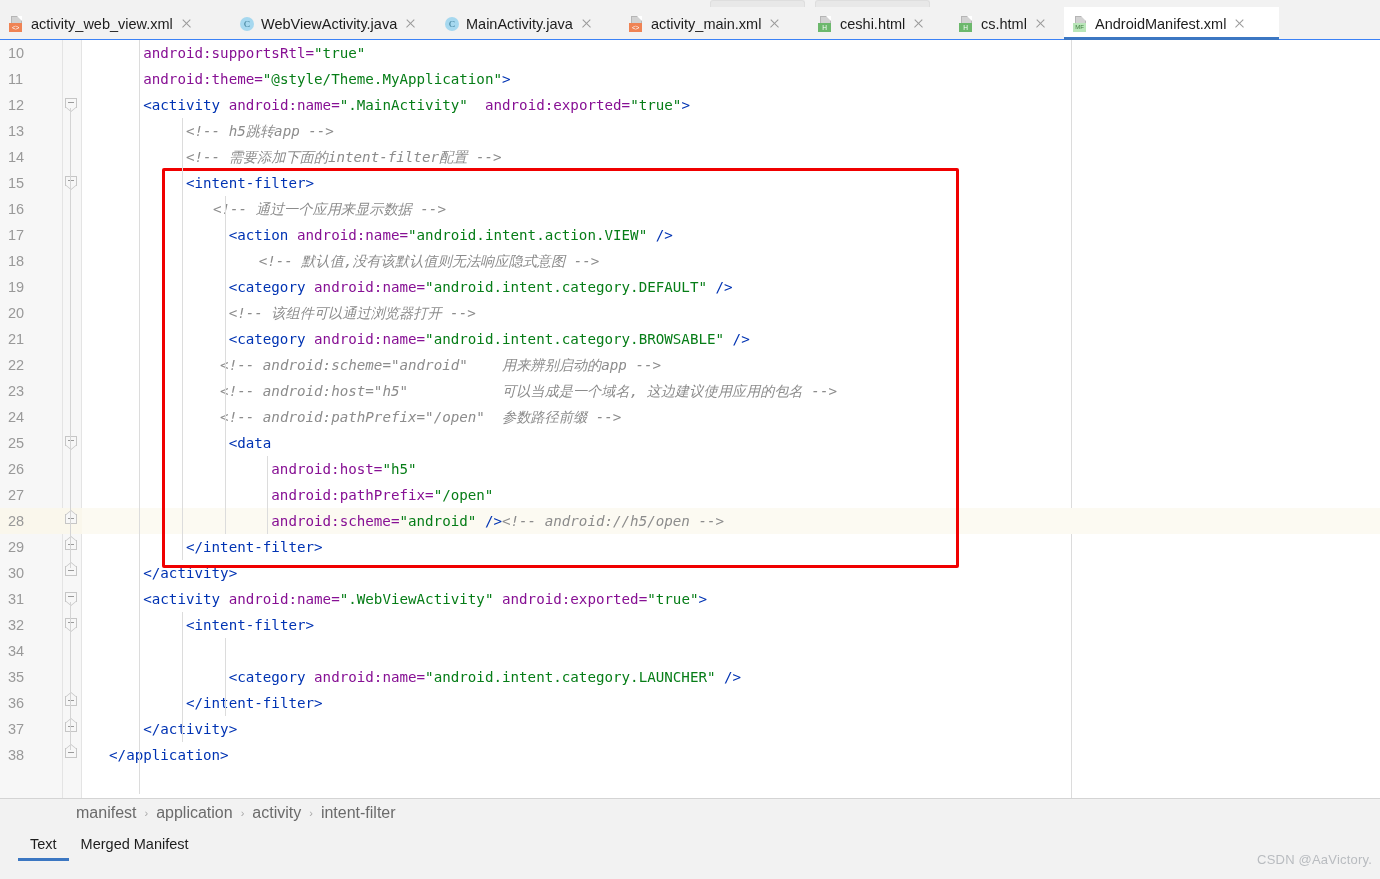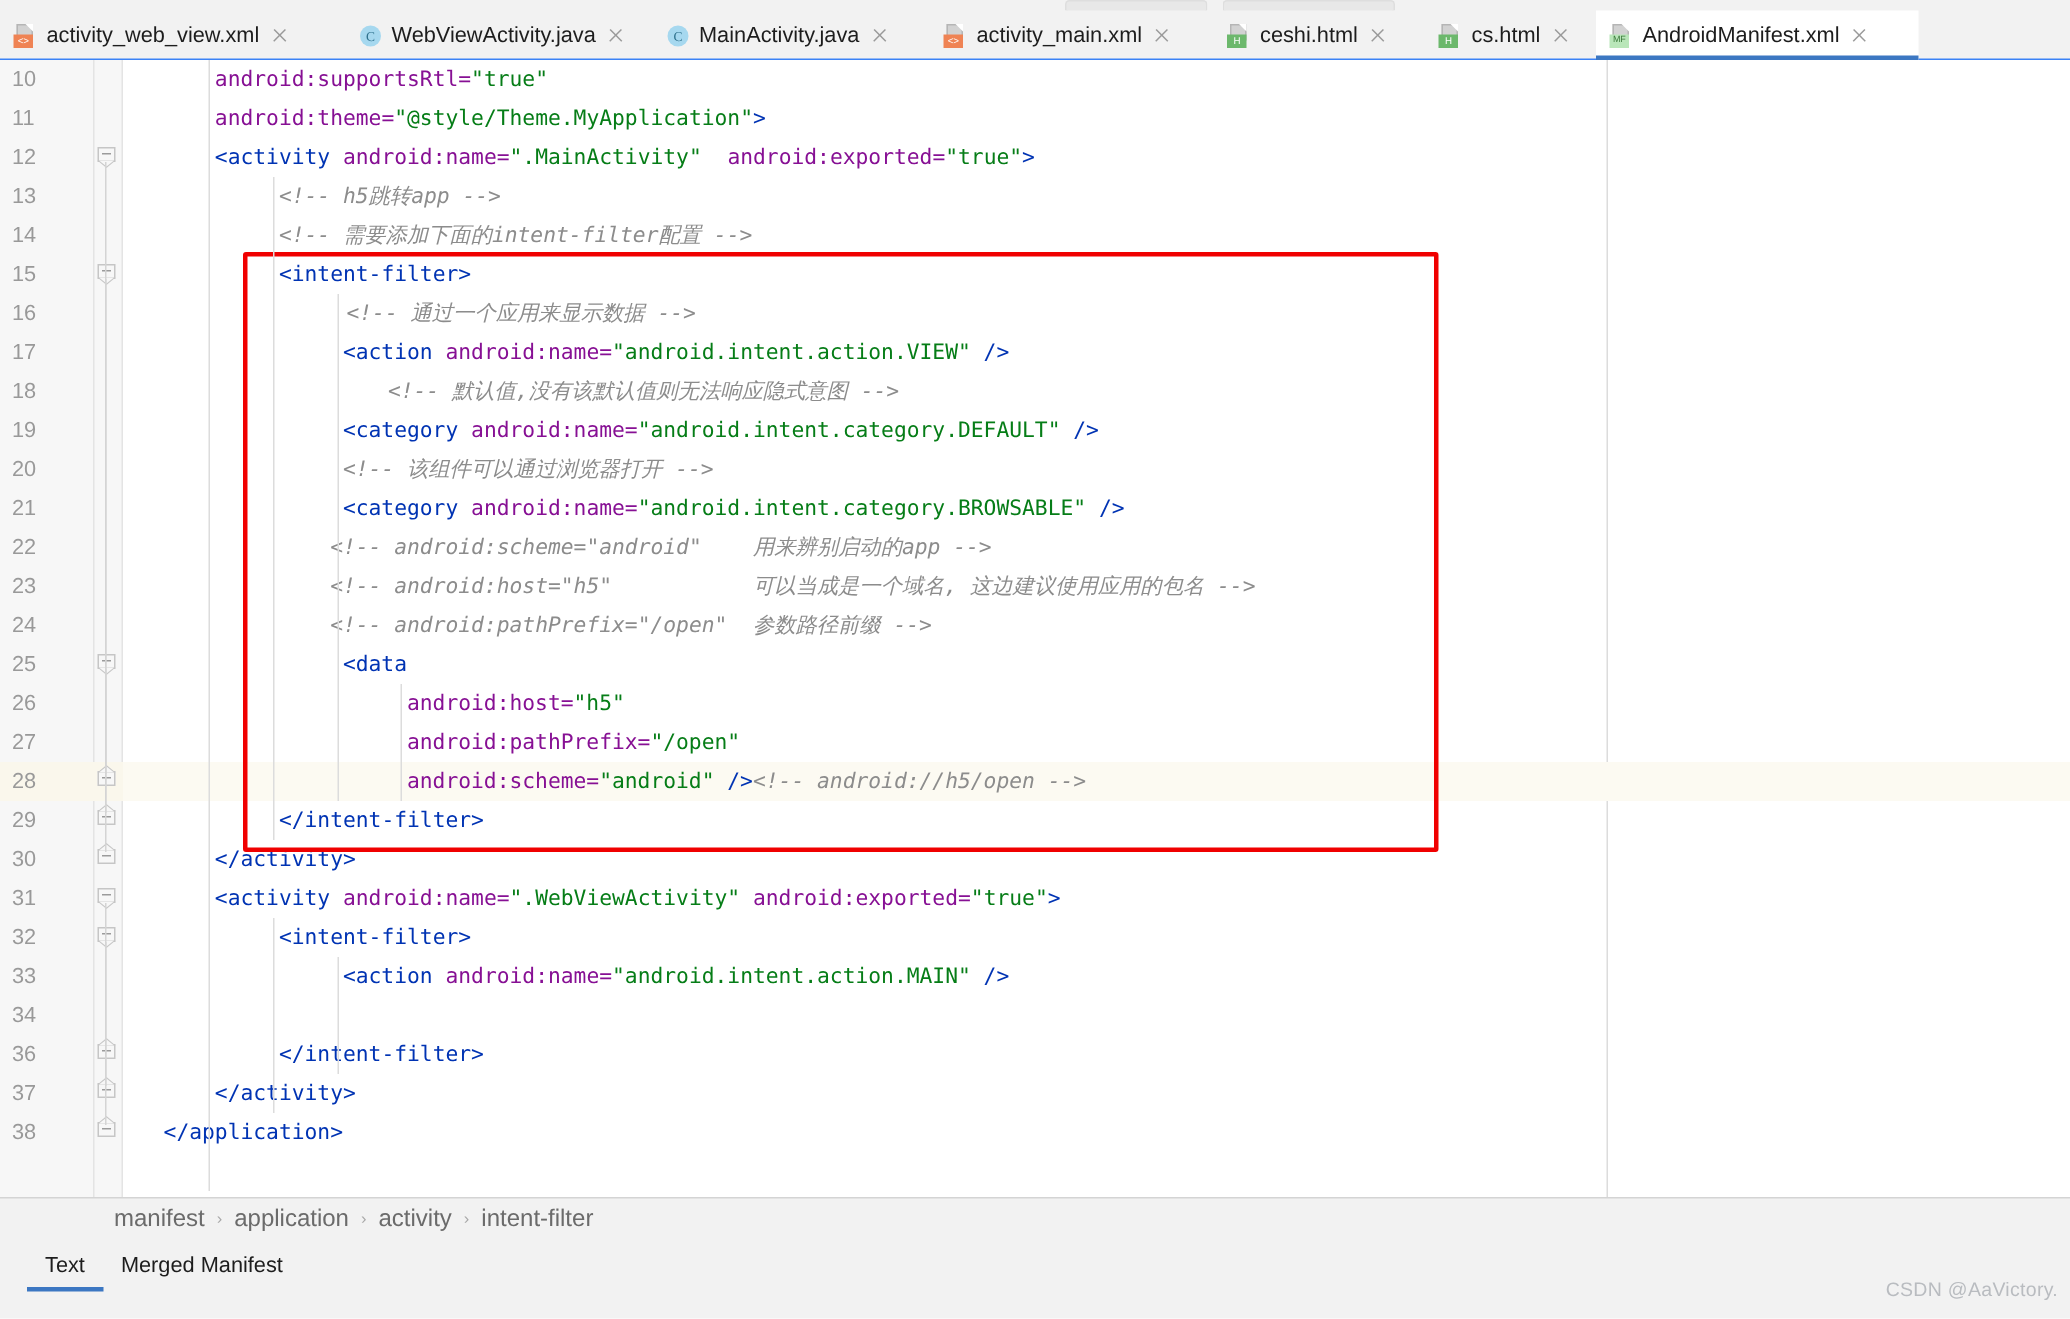--- a/index.html
+++ b/index.html
@@ -459,39 +459,39 @@
 
   <div class="vguide-right"></div>
 
   <div class="code-rows" id="code-rows">
       <div class="row"><div class="lineno">10</div><div class="code" style="left: 143.24px;"><span class="t-attr">android:supportsRtl=</span><span class="t-str">"true"</span></div></div>
       <div class="row"><div class="lineno">11</div><div class="code" style="left: 143.24px;"><span class="t-attr">android:theme=</span><span class="t-str">"@style/Theme.MyApplication"</span><span class="t-tag">&gt;</span></div></div>
       <div class="row"><div class="lineno">12</div><div class="code" style="left: 143.24px;"><span class="t-tag">&lt;activity</span><span class="t-punc"> </span><span class="t-attr">android:name=</span><span class="t-str">".MainActivity"</span><span class="t-punc">  </span><span class="t-attr">android:exported=</span><span class="t-str">"true"</span><span class="t-tag">&gt;</span></div><div class="fold"><span class="box"></span><span class="minus"></span><span class="tip"></span></div></div>
       <div class="row"><div class="lineno">13</div><div class="code" style="left: 185.94px;"><span class="t-cmt">&lt;!-- h5跳转app --&gt;</span></div></div>
       <div class="row"><div class="lineno">14</div><div class="code" style="left: 185.94px;"><span class="t-cmt">&lt;!-- 需要添加下面的intent-filter配置 --&gt;</span></div></div>
       <div class="row"><div class="lineno">15</div><div class="code" style="left: 185.94px;"><span class="t-tag">&lt;intent-filter&gt;</span></div><div class="fold"><span class="box"></span><span class="minus"></span><span class="tip"></span></div></div>
-      <div class="row"><div class="lineno">16</div><div class="code" style="left: 231px;"><span class="t-cmt">&lt;!-- 通过一个应用来显示数据 --&gt;</span></div></div>
+      <div class="row"><div class="lineno">16</div><div class="code" style="left: 213px;"><span class="t-cmt">&lt;!-- 通过一个应用来显示数据 --&gt;</span></div></div>
       <div class="row"><div class="lineno">17</div><div class="code" style="left: 228.64px;"><span class="t-tag">&lt;action</span><span class="t-punc"> </span><span class="t-attr">android:name=</span><span class="t-str">"android.intent.action.VIEW"</span><span class="t-punc"> </span><span class="t-tag">/&gt;</span></div></div>
       <div class="row"><div class="lineno">18</div><div class="code" style="left: 228.64px; margin-left: 30px;"><span class="t-cmt">&lt;!-- 默认值,没有该默认值则无法响应隐式意图 --&gt;</span></div></div>
       <div class="row"><div class="lineno">19</div><div class="code" style="left: 228.64px;"><span class="t-tag">&lt;category</span><span class="t-punc"> </span><span class="t-attr">android:name=</span><span class="t-str">"android.intent.category.DEFAULT"</span><span class="t-punc"> </span><span class="t-tag">/&gt;</span></div></div>
       <div class="row"><div class="lineno">20</div><div class="code" style="left: 228.64px;"><span class="t-cmt">&lt;!-- 该组件可以通过浏览器打开 --&gt;</span></div></div>
       <div class="row"><div class="lineno">21</div><div class="code" style="left: 228.64px;"><span class="t-tag">&lt;category</span><span class="t-punc"> </span><span class="t-attr">android:name=</span><span class="t-str">"android.intent.category.BROWSABLE"</span><span class="t-punc"> </span><span class="t-tag">/&gt;</span></div></div>
       <div class="row"><div class="lineno">22</div><div class="code" style="left: 220.1px;"><span class="t-cmt">&lt;!-- android:scheme="android"    用来辨别启动的app --&gt;</span></div></div>
       <div class="row"><div class="lineno">23</div><div class="code" style="left: 220.1px;"><span class="t-cmt">&lt;!-- android:host="h5"           可以当成是一个域名, 这边建议使用应用的包名 --&gt;</span></div></div>
       <div class="row"><div class="lineno">24</div><div class="code" style="left: 220.1px;"><span class="t-cmt">&lt;!-- android:pathPrefix="/open"  参数路径前缀 --&gt;</span></div></div>
       <div class="row"><div class="lineno">25</div><div class="code" style="left: 228.64px;"><span class="t-tag">&lt;data</span></div><div class="fold"><span class="box"></span><span class="minus"></span><span class="tip"></span></div></div>
       <div class="row"><div class="lineno">26</div><div class="code" style="left: 271.34px;"><span class="t-attr">android:host=</span><span class="t-str">"h5"</span></div></div>
       <div class="row"><div class="lineno">27</div><div class="code" style="left: 271.34px;"><span class="t-attr">android:pathPrefix=</span><span class="t-str">"/open"</span></div></div>
       <div class="row cur"><div class="gut-bg"></div><div class="ln-bg"></div><div class="lineno">28</div><div class="code" style="left: 271.34px;"><span class="t-attr">android:scheme=</span><span class="t-str">"android"</span><span class="t-punc"> </span><span class="t-tag">/&gt;</span><span class="t-cmt">&lt;!-- android://h5/open --&gt;</span></div><div class="fold up"><span class="box"></span><span class="minus"></span><span class="tip"></span></div></div>
       <div class="row"><div class="lineno">29</div><div class="code" style="left: 185.94px;"><span class="t-tag">&lt;/intent-filter&gt;</span></div><div class="fold up"><span class="box"></span><span class="minus"></span><span class="tip"></span></div></div>
       <div class="row"><div class="lineno">30</div><div class="code" style="left: 143.24px;"><span class="t-tag">&lt;/activity&gt;</span></div><div class="fold up"><span class="box"></span><span class="minus"></span><span class="tip"></span></div></div>
       <div class="row"><div class="lineno">31</div><div class="code" style="left: 143.24px;"><span class="t-tag">&lt;activity</span><span class="t-punc"> </span><span class="t-attr">android:name=</span><span class="t-str">".WebViewActivity"</span><span class="t-punc"> </span><span class="t-attr">android:exported=</span><span class="t-str">"true"</span><span class="t-tag">&gt;</span></div><div class="fold"><span class="box"></span><span class="minus"></span><span class="tip"></span></div></div>
       <div class="row"><div class="lineno">32</div><div class="code" style="left: 185.94px;"><span class="t-tag">&lt;intent-filter&gt;</span></div><div class="fold"><span class="box"></span><span class="minus"></span><span class="tip"></span></div></div>
-      <div class="row"><div class="lineno">33</div><div class="code" style="left: 228.64px;"><span class="t-tag">&lt;action</span><span class="t-punc"> </span><span class="t-attr">android:name=</span><span class="t-str">"android.intent.action.MAIN"</span><span class="t-punc"> </span><span class="t-tag">/&gt;</span></div></div>
       <div class="row"><div class="lineno">34</div><div class="code" style="left: 92px;"></div></div>
+      <div class="row"><div class="lineno">35</div><div class="code" style="left: 228.64px;"><span class="t-tag">&lt;category</span><span class="t-punc"> </span><span class="t-attr">android:name=</span><span class="t-str">"android.intent.category.LAUNCHER"</span><span class="t-punc"> </span><span class="t-tag">/&gt;</span></div></div>
       <div class="row"><div class="lineno">36</div><div class="code" style="left: 185.94px;"><span class="t-tag">&lt;/intent-filter&gt;</span></div><div class="fold up"><span class="box"></span><span class="minus"></span><span class="tip"></span></div></div>
       <div class="row"><div class="lineno">37</div><div class="code" style="left: 143.24px;"><span class="t-tag">&lt;/activity&gt;</span></div><div class="fold up"><span class="box"></span><span class="minus"></span><span class="tip"></span></div></div>
       <div class="row"><div class="lineno">38</div><div class="code" style="left: 109.08px;"><span class="t-tag">&lt;/application&gt;</span></div><div class="fold up"><span class="box"></span><span class="minus"></span><span class="tip"></span></div></div>
     </div>
 
   <div class="redbox"></div>
 <div class="fold-rail" style="top: 68px; height: 460px;"></div>
     <div class="fold-rail" style="top: 146px; height: 356px;"></div>
     <div class="fold-rail" style="top: 406px; height: 70px;"></div>
     <div class="fold-rail" style="top: 562px; height: 148px;"></div>

